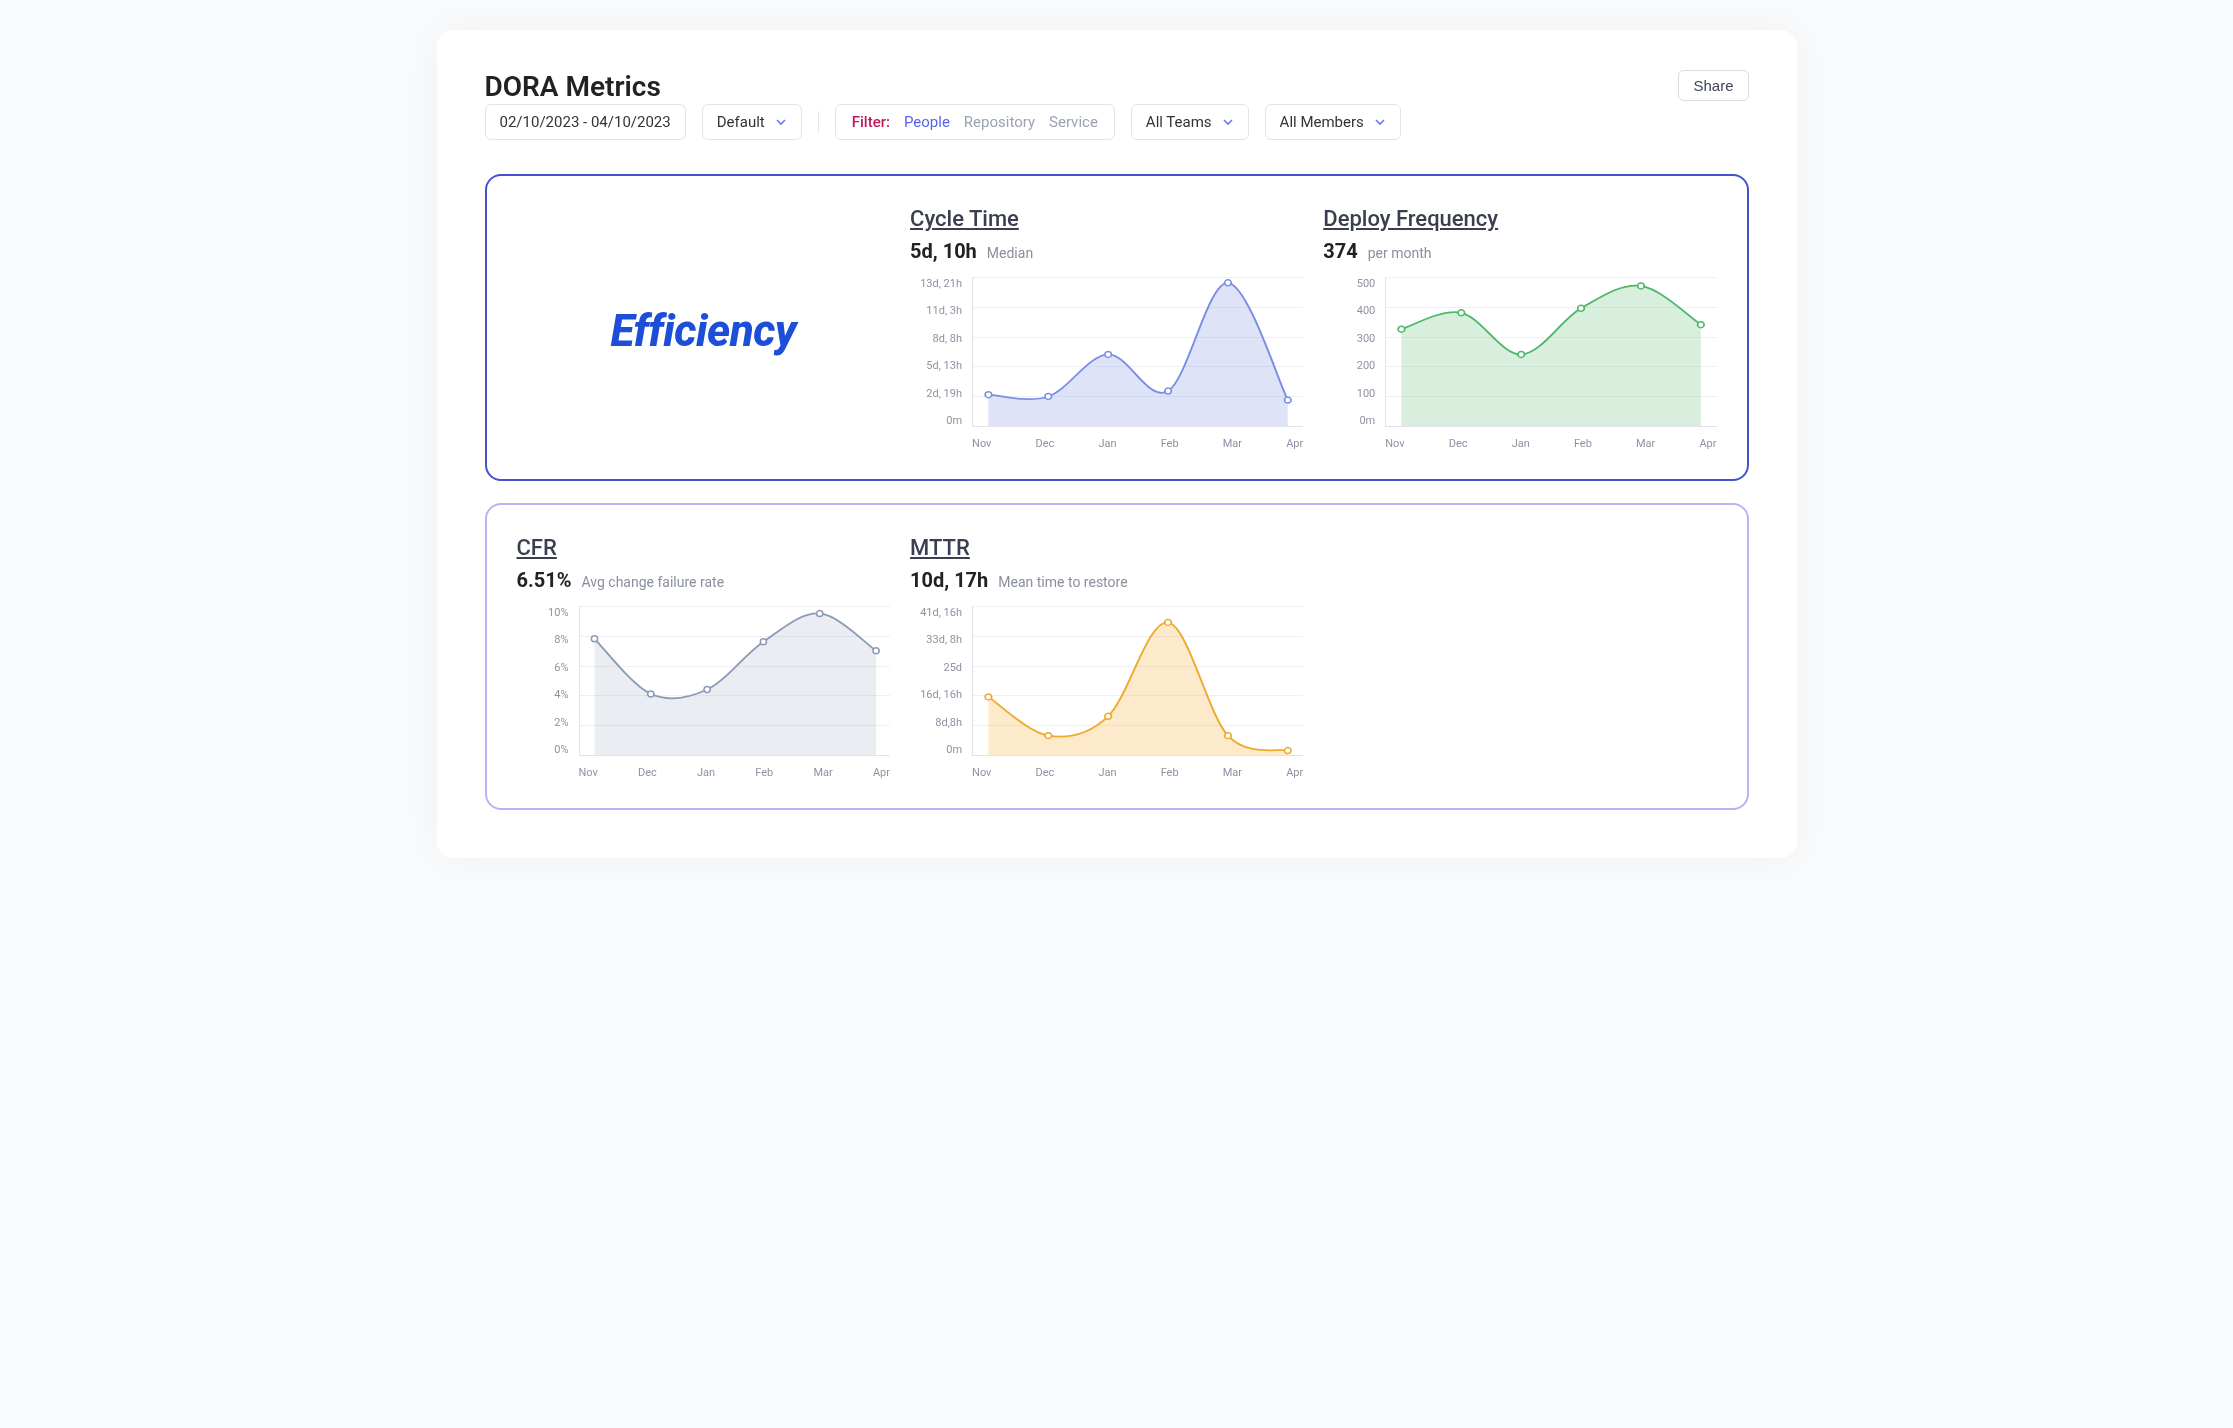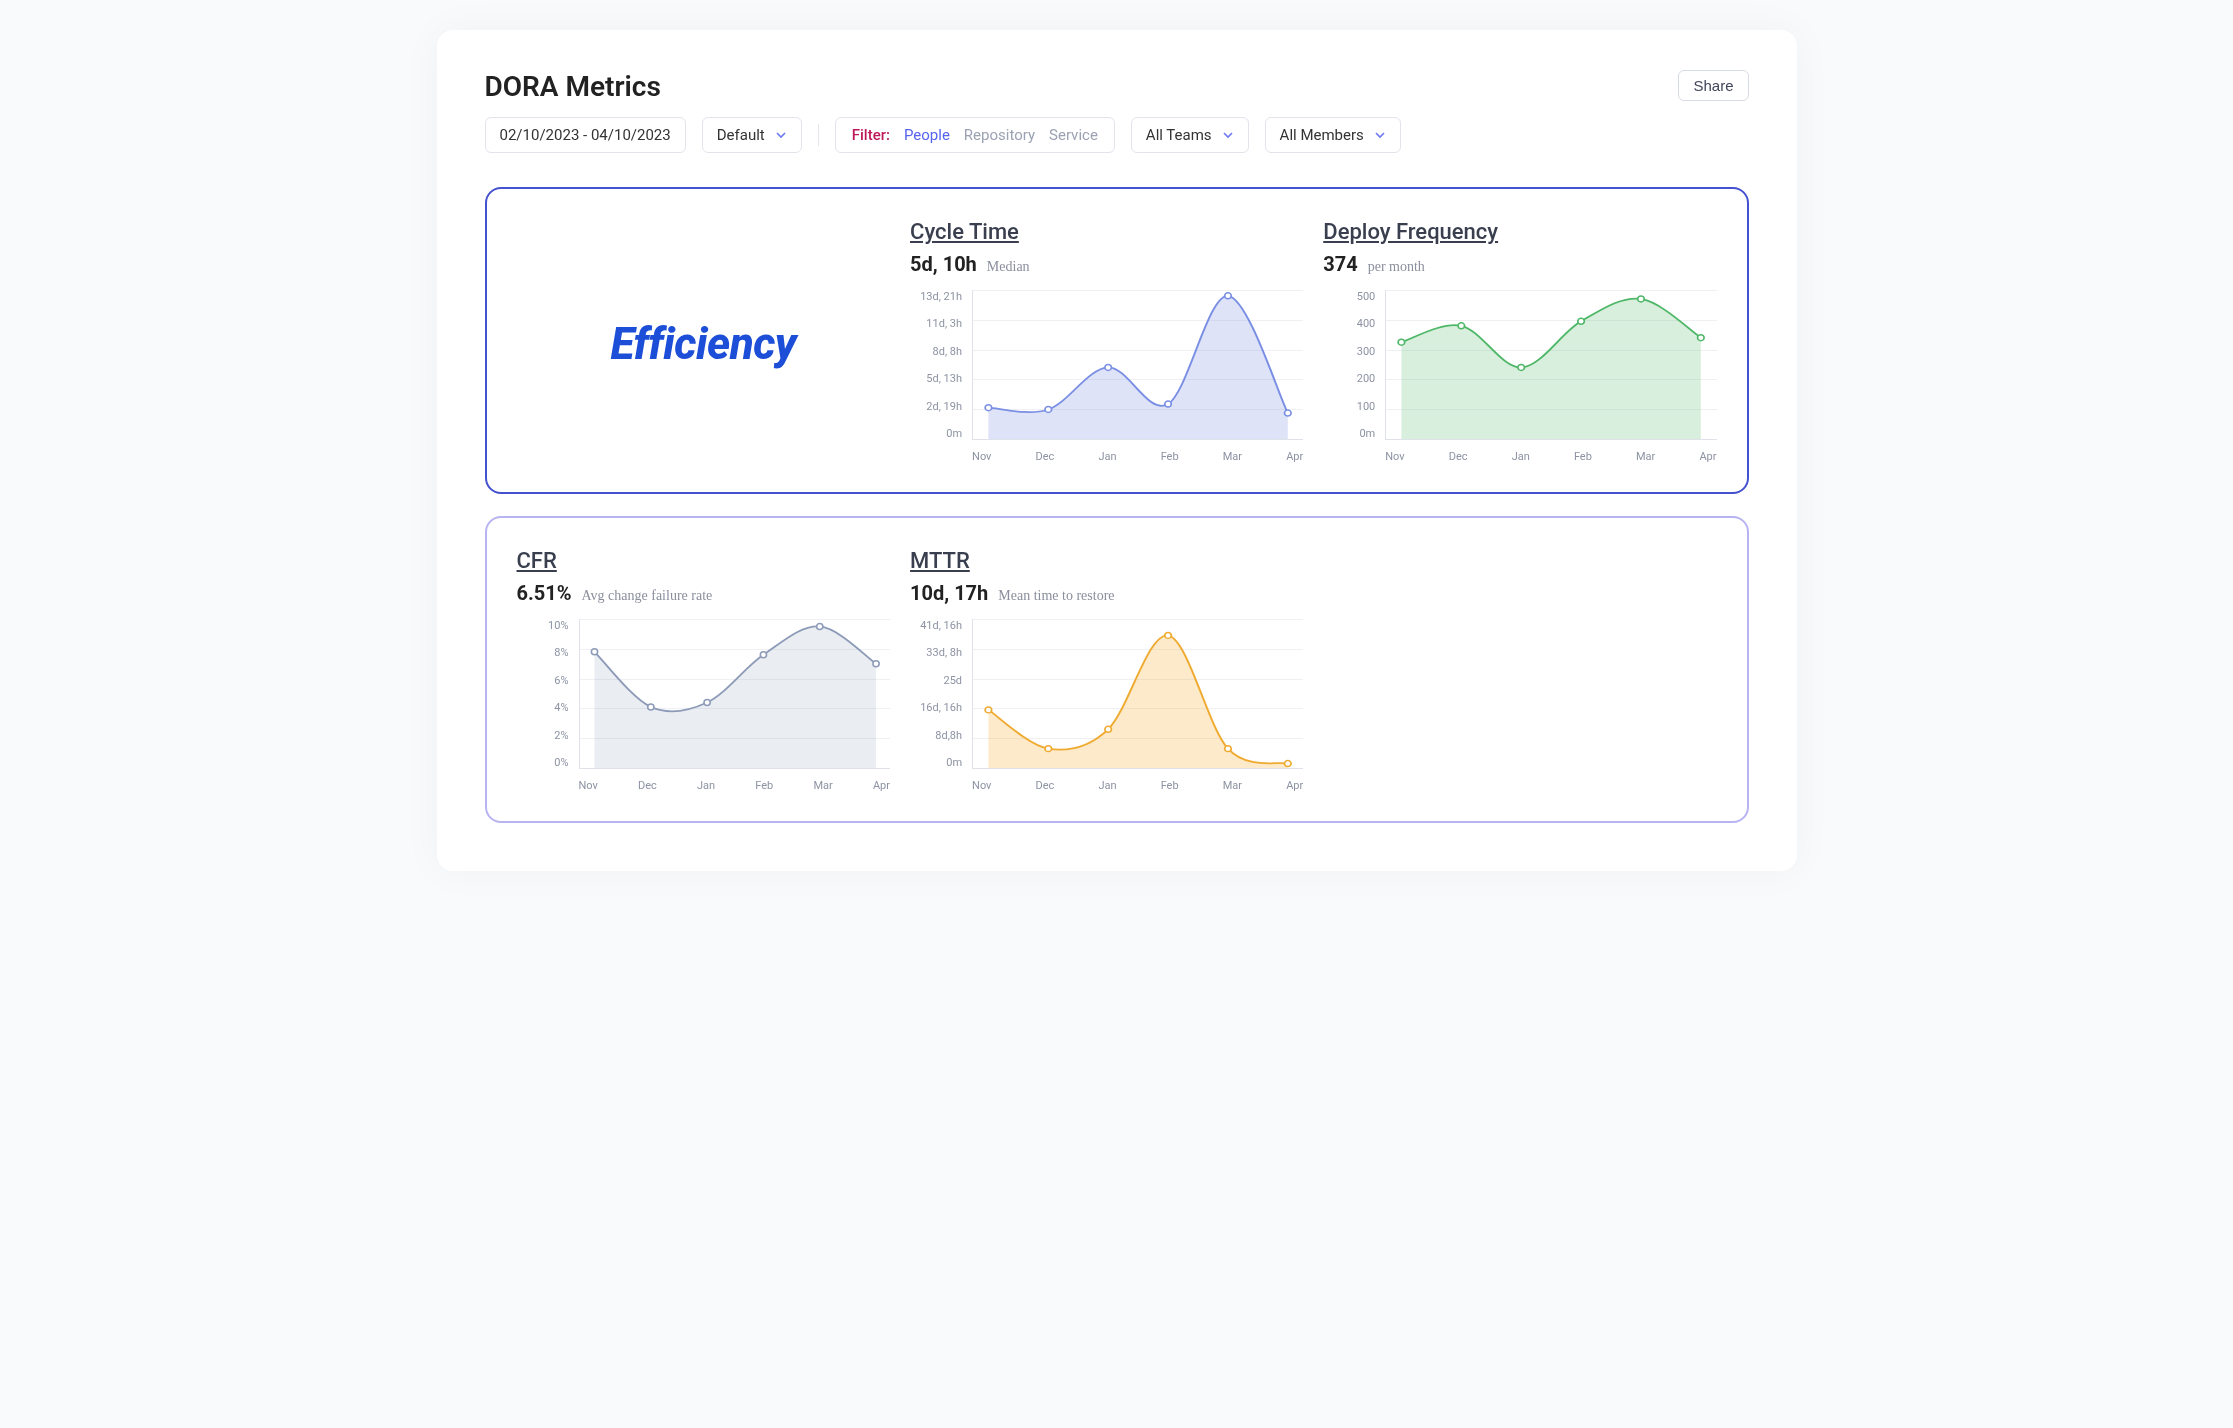--- a/index.html
+++ b/index.html
@@ -14,21 +14,21 @@
     border-radius: 16px;
     padding: 40px 48px 48px 48px;
     max-width: 1360px;
     margin: 0 auto;
     box-shadow: 0 0 40px rgba(0,0,0,0.04);
   }
   .topbar {
     display: flex;
     justify-content: space-between;
     align-items: flex-start;
-    margin-bottom: 14px;
+    margin-bottom: 1px;
   }
   .page-title {
     font-size: 28px;
     font-weight: 600;
     color: #222;
   }
   .share-btn {
     border: 1px solid #d7dbe2;
     background: #fff;
     color: #40455a;
@@ -111,21 +111,20 @@
     margin-bottom: 14px;
   }
   .metric-value {
     font-size: 20px;
     font-weight: 700;
     color: #222;
   }
   .metric-sub {
     font-size: 14px;
     color: #8a8f9d;
-    font-family: Liberation Serif, serif;
   }
   .chart-wrap {
     display: grid;
     grid-template-columns: 58px 1fr;
     grid-template-rows: 150px 20px;
     gap: 8px 4px;
   }
   .y-axis {
     display: flex;
     flex-direction: column;

